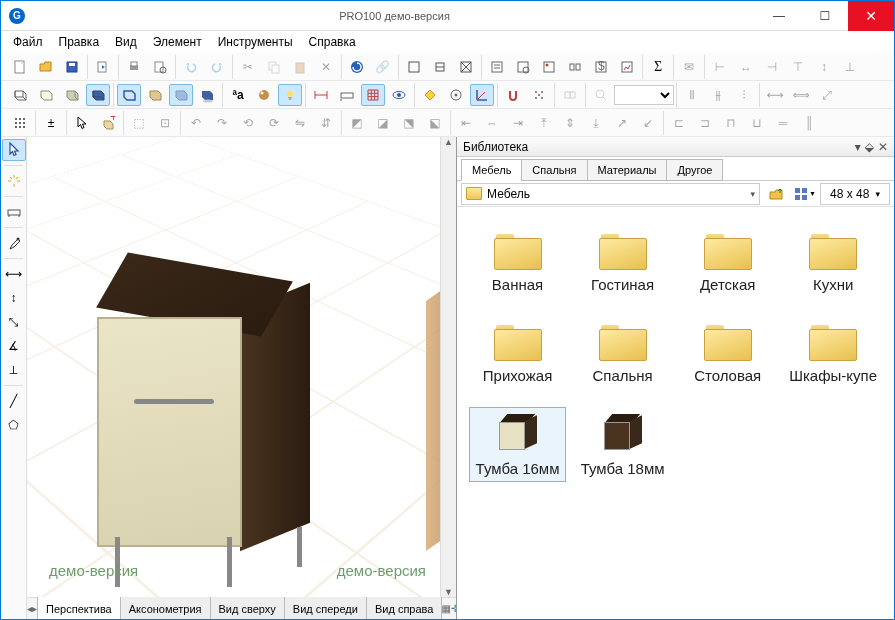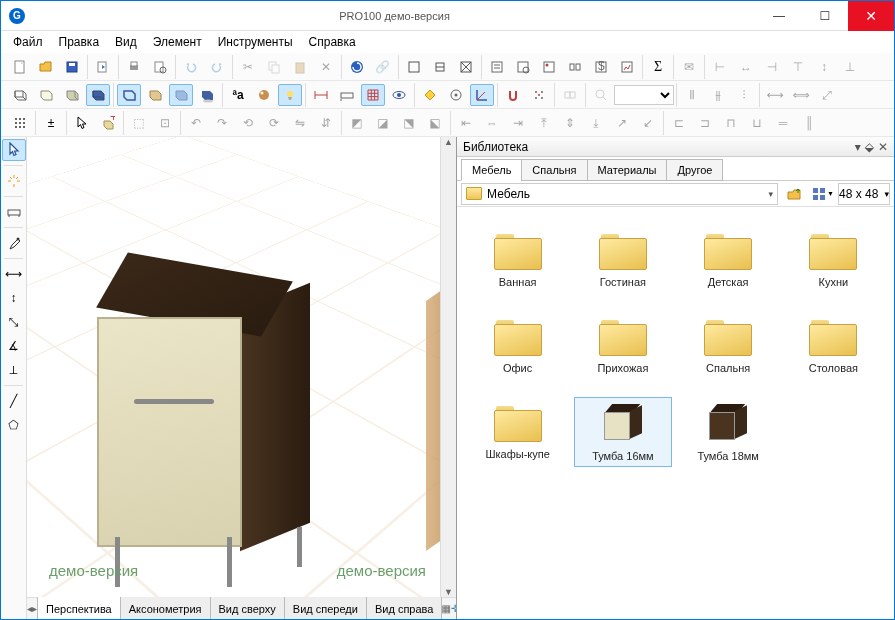--- a/index.html
+++ b/index.html
@@ -52,34 +52,34 @@
 .lib-header{height:20px;background:linear-gradient(#fdfdfd,#ececec);border-bottom:1px solid #ccc;display:flex;align-items:center;padding:0 6px;font-size:11px}
 .lib-header-ctrl{margin-left:auto;display:flex;gap:4px;color:#555;font-size:10px}
 .lib-tabs{height:24px;display:flex;background:#fff;border-bottom:1px solid #ccc;padding-left:4px;align-items:flex-end}
 .ltab{padding:4px 10px;border:1px solid #bbb;background:#f4f4f4;margin-right:-1px;font-size:11px;position:relative;top:1px}
 .ltab.active{background:#fff;border-bottom-color:#fff}
 .lib-toolbar{height:26px;display:flex;align-items:center;padding:2px 4px;gap:4px;border-bottom:1px solid #e0e0e0}
 .path-sel{flex:1;height:22px;border:1px solid #ccc;display:flex;align-items:center;padding:0 4px;background:#fff}
 .path-sel .folder-ico{width:16px;height:13px;background:linear-gradient(#ffe89c,#eec65a);border:1px solid #c8a030;border-radius:1px;margin-right:5px}
 .path-sel .dd{margin-left:auto;font-size:9px;color:#555}
 .lib-tb-btn{width:24px;height:22px;display:flex;align-items:center;justify-content:center;border:1px solid transparent}
-.thumb-sel{height:22px;border:1px solid #ccc;display:flex;align-items:center;padding:0 0;font-size:11px;background:#fff}
+.thumb-sel{height:22px;border:1px solid #ccc;display:flex;align-items:center;padding:0 9px;font-size:11px;background:#fff}
 .lib-body{flex:1;padding:18px 12px;overflow:auto}
 .grid{display:grid;grid-template-columns:repeat(4,1fr);gap:18px 8px}
 .item{display:flex;flex-direction:column;align-items:center;padding:4px;border:1px solid transparent;text-align:center}
 .item.selected{border-color:#7ab8e6;background:#eaf4fc}
 .folder{width:48px;height:40px;position:relative;margin-bottom:6px}
 .folder::before{content:"";position:absolute;top:4px;left:2px;width:18px;height:8px;background:linear-gradient(#f6dd8c,#e8c560);border-radius:2px 2px 0 0}
 .folder::after{content:"";position:absolute;top:8px;left:0;right:0;bottom:0;background:linear-gradient(160deg,#ffeaa0,#e8c050);border:1px solid #caa040;border-radius:2px}
 .cab-thumb{width:42px;height:44px;position:relative;margin-bottom:4px}
 .cab-thumb .t-front{position:absolute;top:10px;left:2px;width:26px;height:28px;background:#e8e2c5;border:1px solid #999}
 .cab-thumb .t-side{position:absolute;top:6px;left:28px;width:12px;height:28px;background:#3a2818;transform:skewY(-25deg)}
 .cab-thumb .t-top{position:absolute;top:2px;left:6px;width:28px;height:10px;background:#2a1c10;transform:skewX(-40deg)}
 .cab-thumb.dark .t-front{background:#4a3420}
-.item-label{font-size:11px;color:#222;white-space:nowrap}
+.item-label{font-size:15px;color:#222;white-space:nowrap}
 svg{display:block}
 </style>
 </head>
 <body>
 
 <div class="window">
 
   <div class="titlebar">
     <span class="app-icon">G</span>
     <span class="title-text">PRO100 демо-версия</span>
@@ -610,24 +610,20 @@
             <div class="item">
               <div class="folder"></div>
               <div class="item-label">Детская</div>
             </div>
             <div class="item">
               <div class="folder"></div>
               <div class="item-label">Кухни</div>
             </div>
             <div class="item">
               <div class="folder"></div>
-              <div class="item-label">Офис</div>
-            </div>
-            <div class="item">
-              <div class="folder"></div>
               <div class="item-label">Прихожая</div>
             </div>
             <div class="item">
               <div class="folder"></div>
               <div class="item-label">Спальня</div>
             </div>
             <div class="item">
               <div class="folder"></div>
               <div class="item-label">Столовая</div>
             </div>

